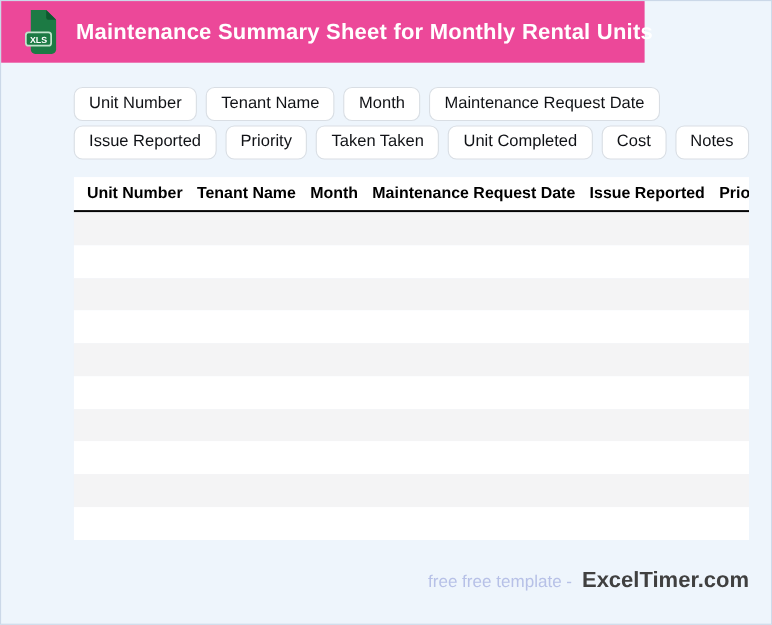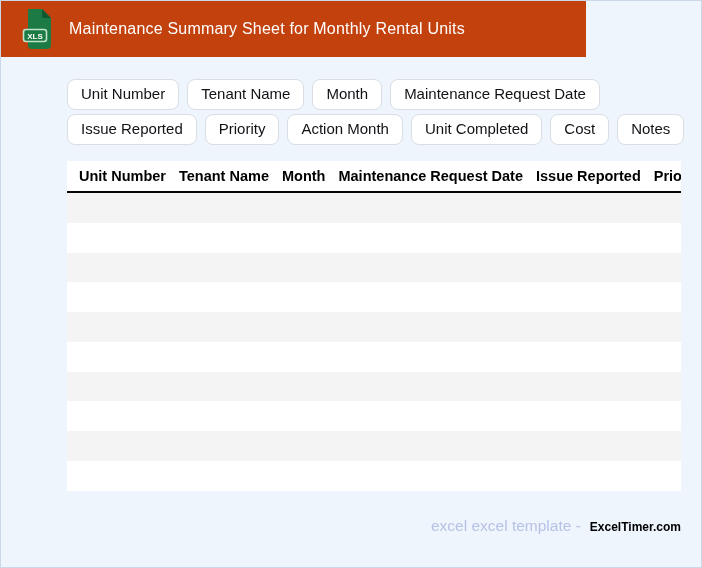--- a/index.html
+++ b/index.html
@@ -11,29 +11,29 @@
     width:702px; height:568px;
     background:#EEF5FC;
     border:1px solid #CBD8E8;
     overflow:hidden;
   }
 
   
   .titlebar{
     position:absolute; left:0; top:0;
     width:585px; height:56px;
-    background:#c2410c;
+    background:#ec4899;
     display:flex; align-items:center;
     padding-left:20px; gap:14px;
   }
   .titlebar .xls-icon{ width:34px; height:46px; flex:0 0 auto; display:block; }
   .titlebar h1{
     color:#FFFFFF;
-    font-size:16px;
-    font-weight:400;
+    font-size:20px;
+    font-weight:700;
     letter-spacing:0.2px;
     white-space:nowrap;
   }
 
   
   .chips{
     position:absolute; left:66px; top:78px;
     width:622px;
     display:flex; flex-wrap:wrap;
     gap:4px 8px;
@@ -75,21 +75,21 @@
   .trow:nth-child(even){ background:#FFFFFF; }
 
   
   .footer{
     position:absolute; right:20px; top:516px;
     font-size:15.5px;
     display:flex; align-items:baseline; gap:9px;
     white-space:nowrap;
   }
   .footer .tagline{ color:#B7C1E7; font-weight:400; }
-  .footer .brand{ color:#000000; font-weight:bold; text-decoration:none; font-size:12px; }
+  .footer .brand{ color:#404040; font-weight:bold; text-decoration:none; font-size:20px; }
 </style>
 </head>
 <body>
 
 <div class="page">
 
   <header class="titlebar">
     <svg class="xls-icon" viewBox="0 0 34 46" aria-hidden="true">
       <path d="M7 3 h14 l9 9 v27 a4 4 0 0 1 -4 4 H11 a4 4 0 0 1 -4 -4 z" fill="#1C7A44"></path>
       <path d="M21 3 l9 9 h-7 a2 2 0 0 1 -2 -2 z" fill="#0E592F"></path>
@@ -99,21 +99,21 @@
     <h1>Maintenance Summary Sheet for Monthly Rental Units</h1>
   </header>
 
   <div class="chips">
     <span class="chip">Unit Number</span>
     <span class="chip">Tenant Name</span>
     <span class="chip">Month</span>
     <span class="chip">Maintenance Request Date</span>
     <span class="chip">Issue Reported</span>
     <span class="chip">Priority</span>
-    <span class="chip">Action Month</span>
+    <span class="chip">Taken Taken</span>
     <span class="chip">Unit Completed</span>
     <span class="chip">Cost</span>
     <span class="chip">Notes</span>
   </div>
 
   <div class="table">
     <div class="thead">
       <span>Unit Number</span>
       <span>Tenant Name</span>
       <span>Month</span>
@@ -129,17 +129,17 @@
       <div class="trow"></div>
       <div class="trow"></div>
       <div class="trow"></div>
       <div class="trow"></div>
       <div class="trow"></div>
       <div class="trow"></div>
     </div>
   </div>
 
   <div class="footer">
-    <span class="tagline">excel excel template -</span>
+    <span class="tagline">free free template -</span>
     <a class="brand" href="#">ExcelTimer.com</a>
   </div>
 
 </div>
 
 </body></html>

